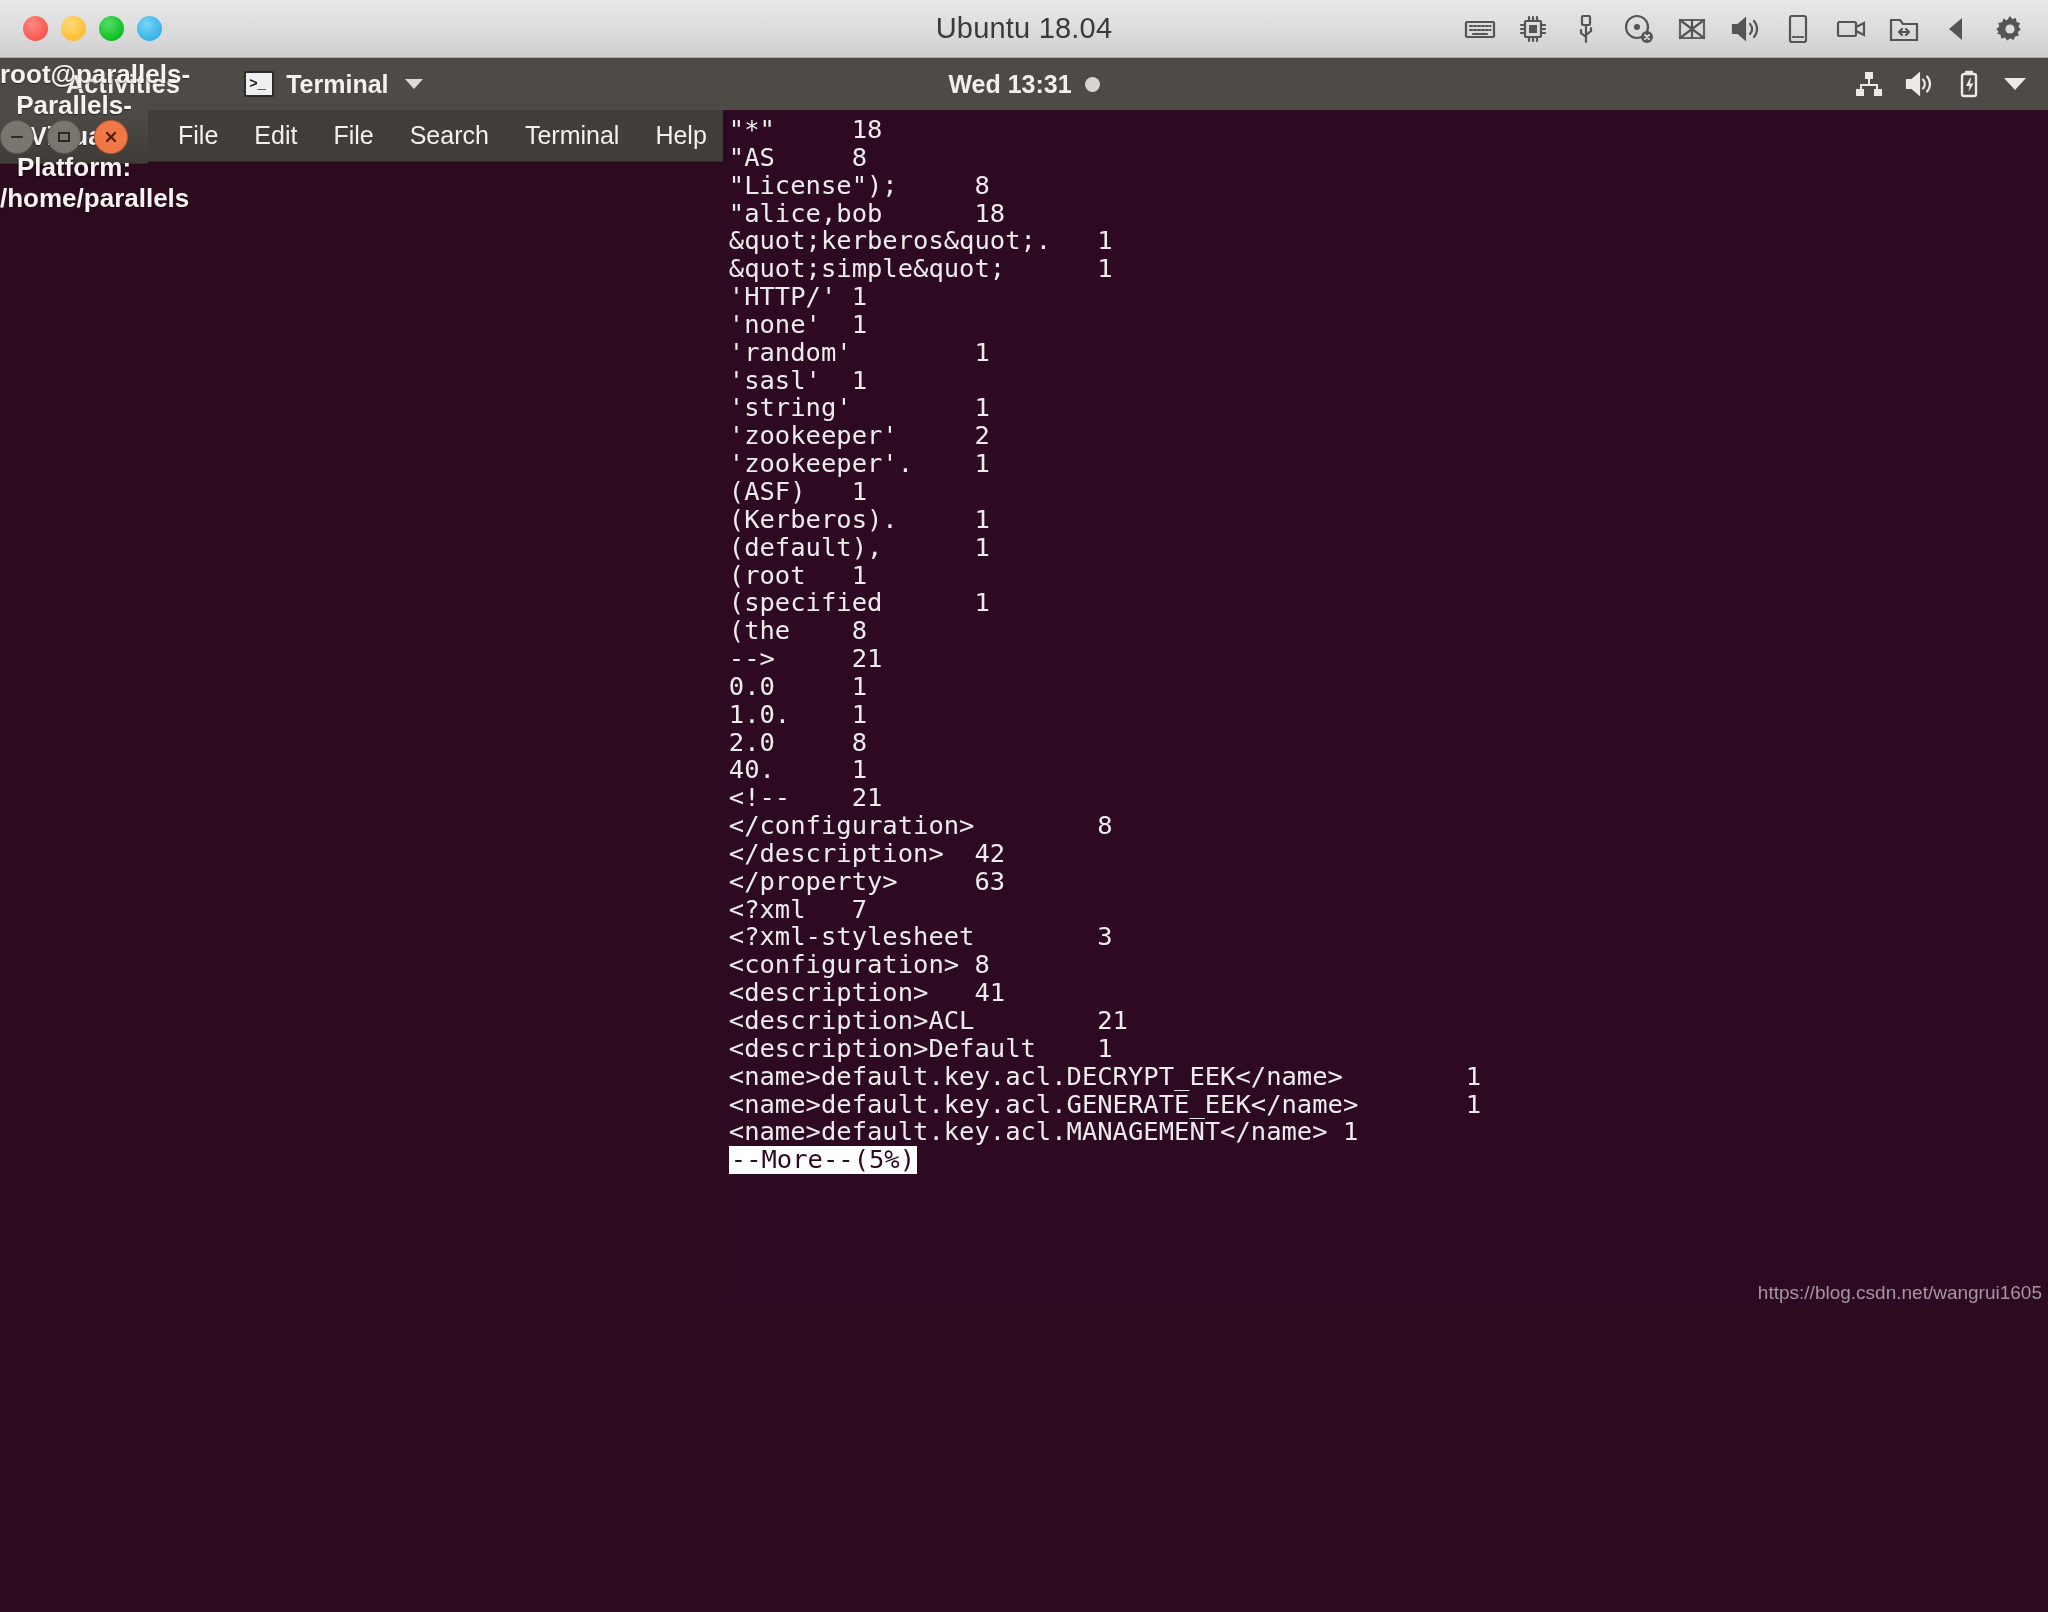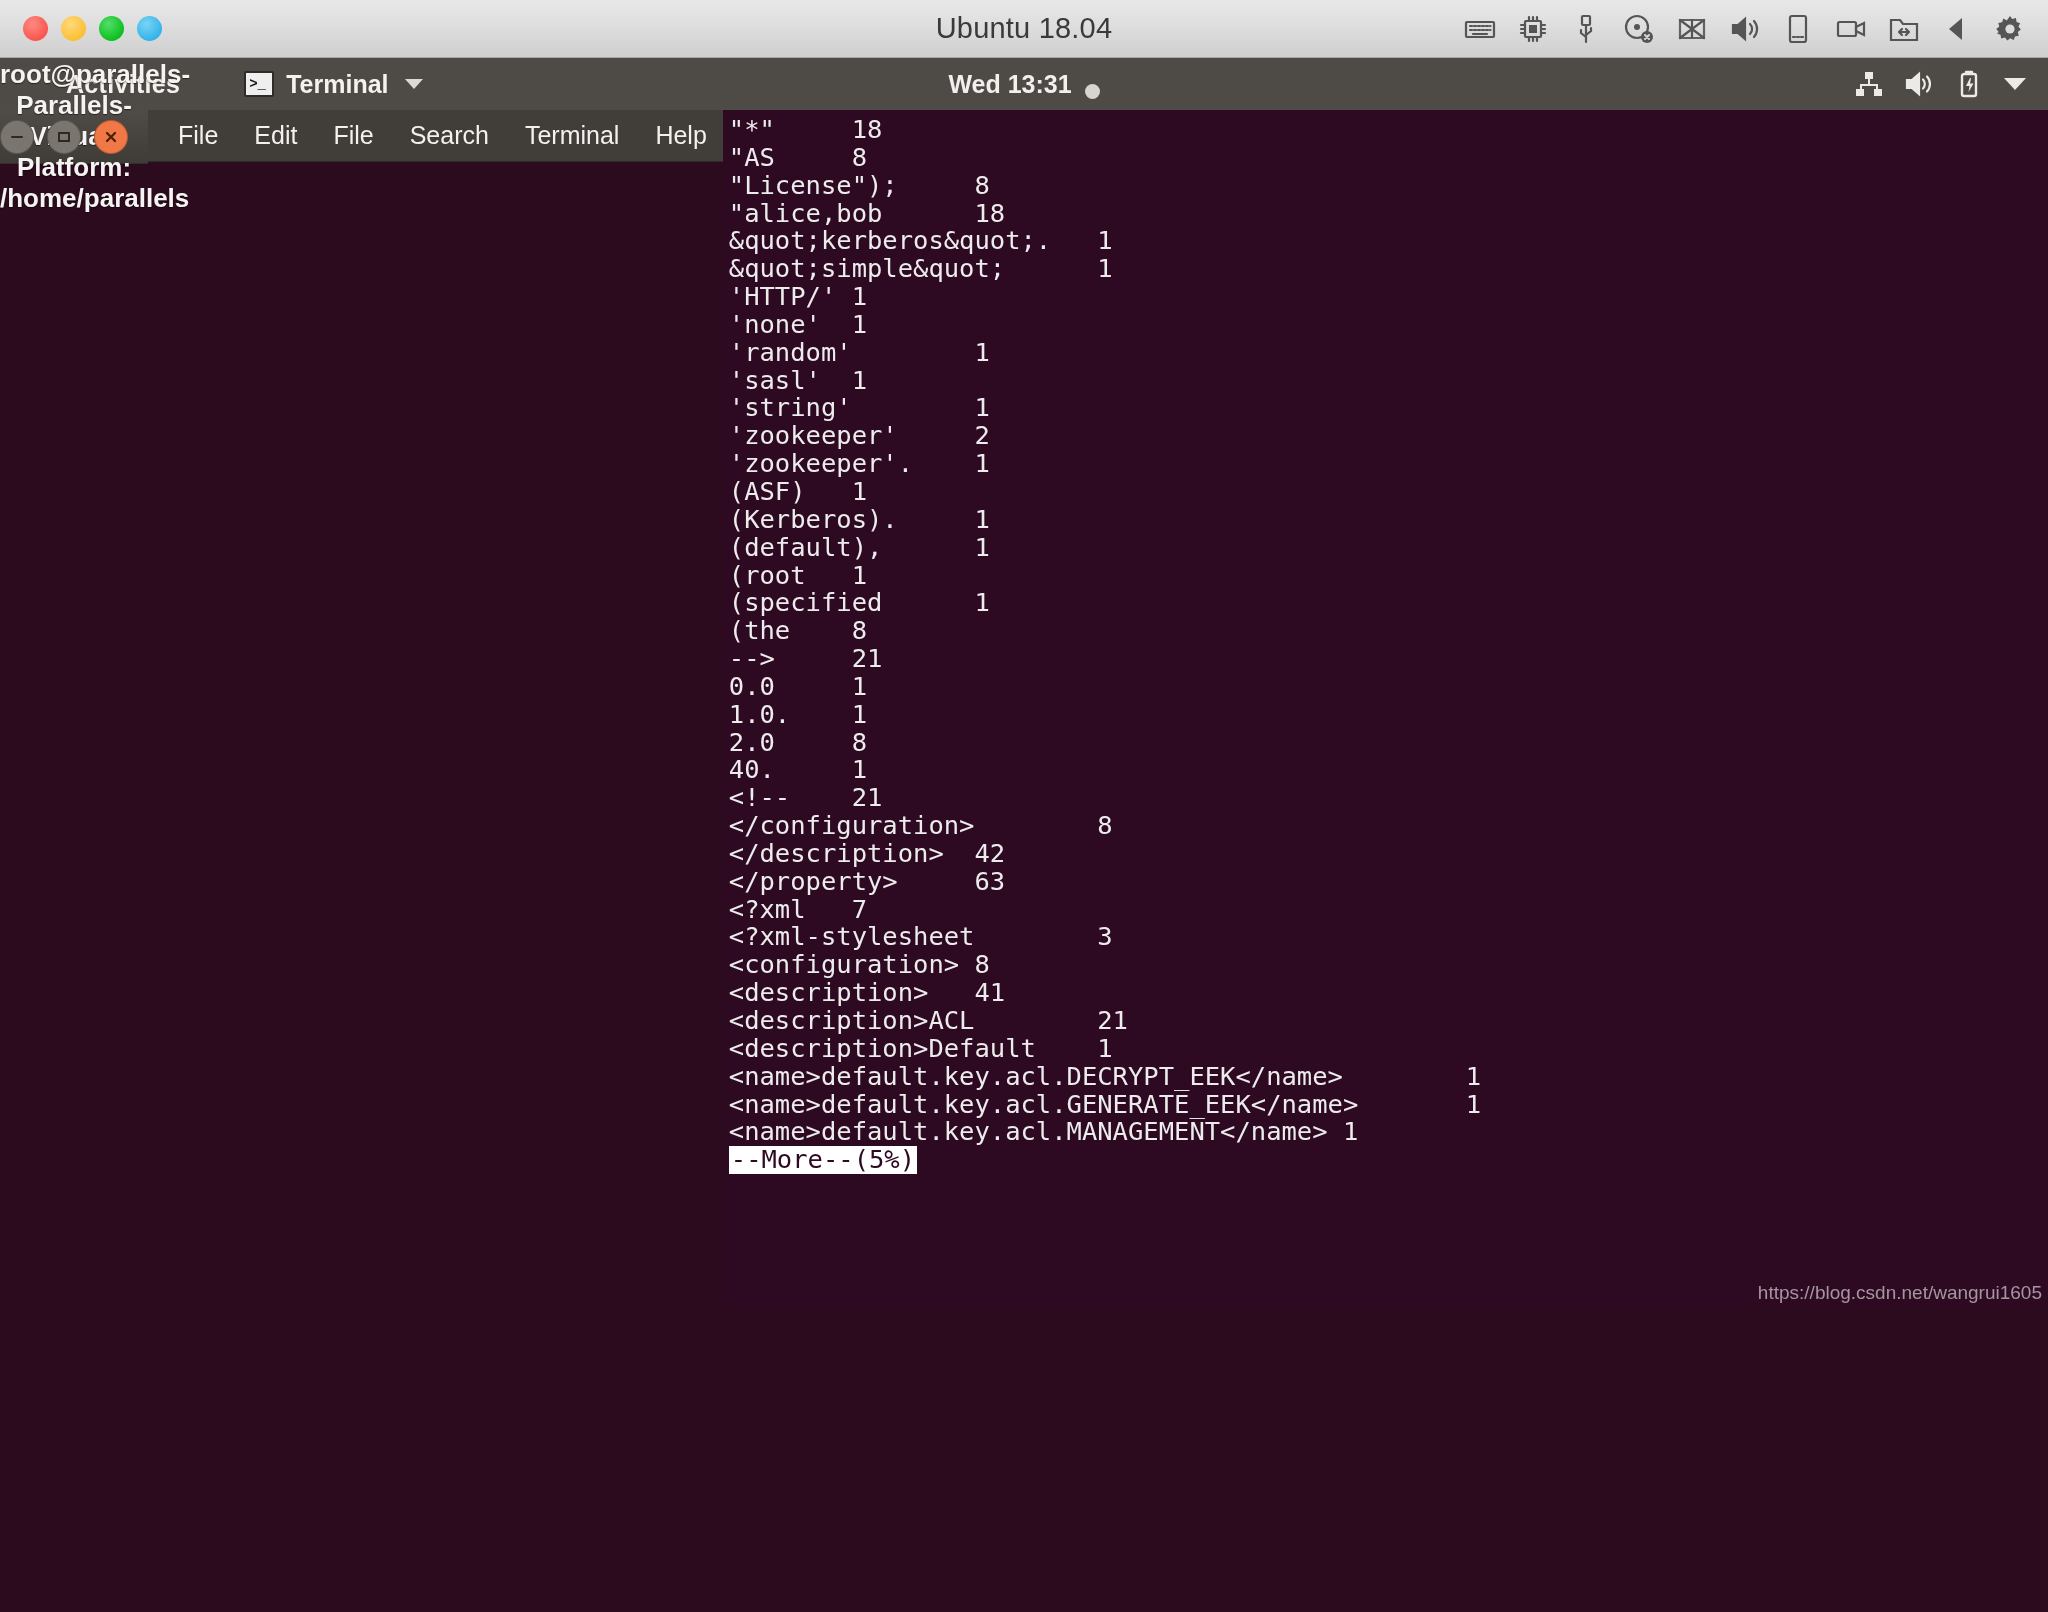--- a/index.html
+++ b/index.html
@@ -57,21 +57,21 @@
     content: ">_"; font-family: "Liberation Mono", monospace; font-size: 14px;
     color: #1c1a18; padding-left: 3px; line-height: 1; font-weight: bold;
   }
   .app-name { font-weight: 600; color: #f4f1ee; }
   .caret-down {
     width: 0; height: 0; border-left: 9px solid transparent; border-right: 9px solid transparent;
     border-top: 10px solid #ded9d4; margin-left: 4px;
   }
   .gnome-clock {
     position: absolute; left: 0; right: 0; text-align: center;
-    display: flex; align-items: flex-end; justify-content: center; gap: 13px;
+    display: flex; align-items: center; justify-content: center; gap: 13px;
     font-weight: 600; pointer-events: none;
   }
   .clock-dot { width: 15px; height: 15px; border-radius: 50%; background: #d8d4cf; display:block; }
   .gnome-right { margin-left: auto; display: flex; align-items: center; gap: 20px; padding-right: 22px; }
   .gnome-right .gicon { width: 30px; height: 30px; display: block; color: #eceae7; }
   .gnome-right .gicon svg { display: block; width: 100%; height: 100%; }
   .gnome-caret {
     width: 0; height: 0; border-left: 11px solid transparent; border-right: 11px solid transparent;
     border-top: 12px solid #eceae7;
   }

